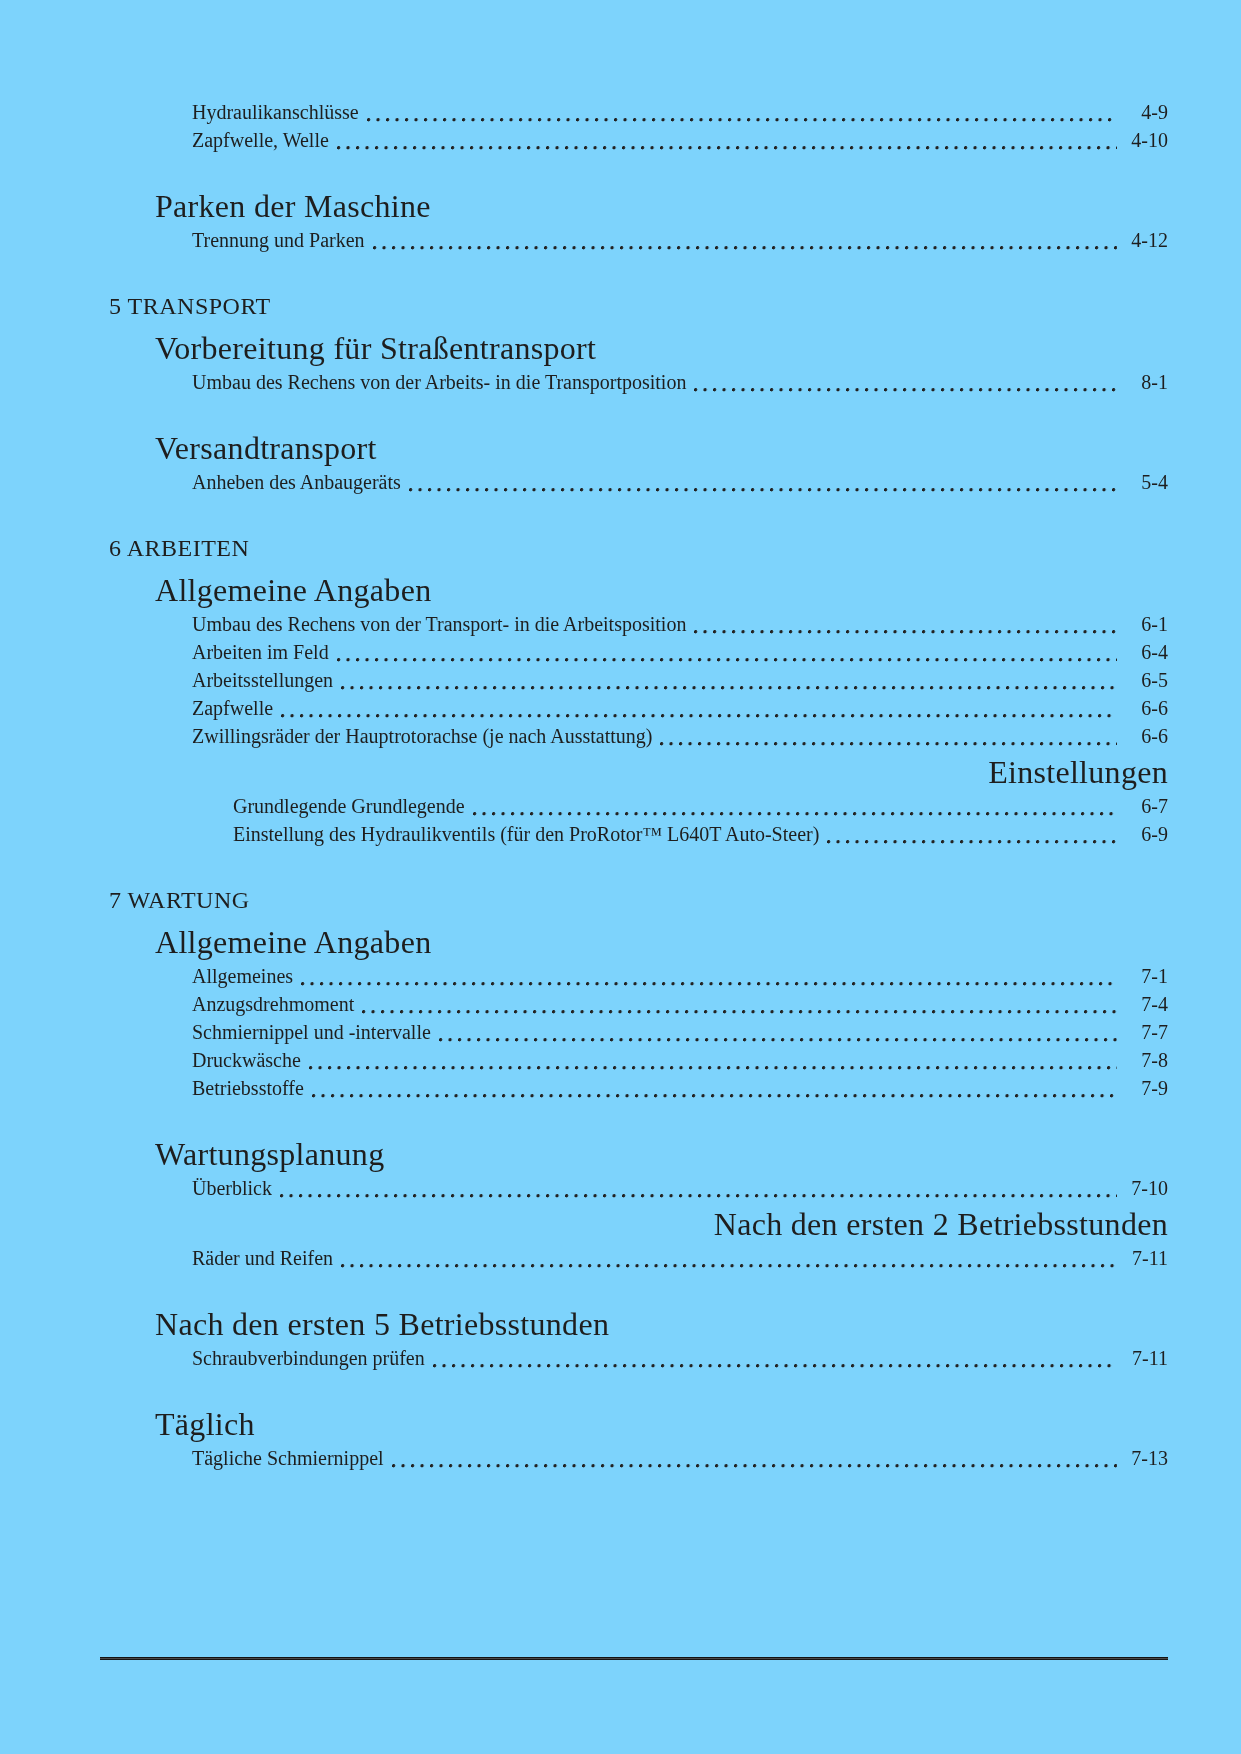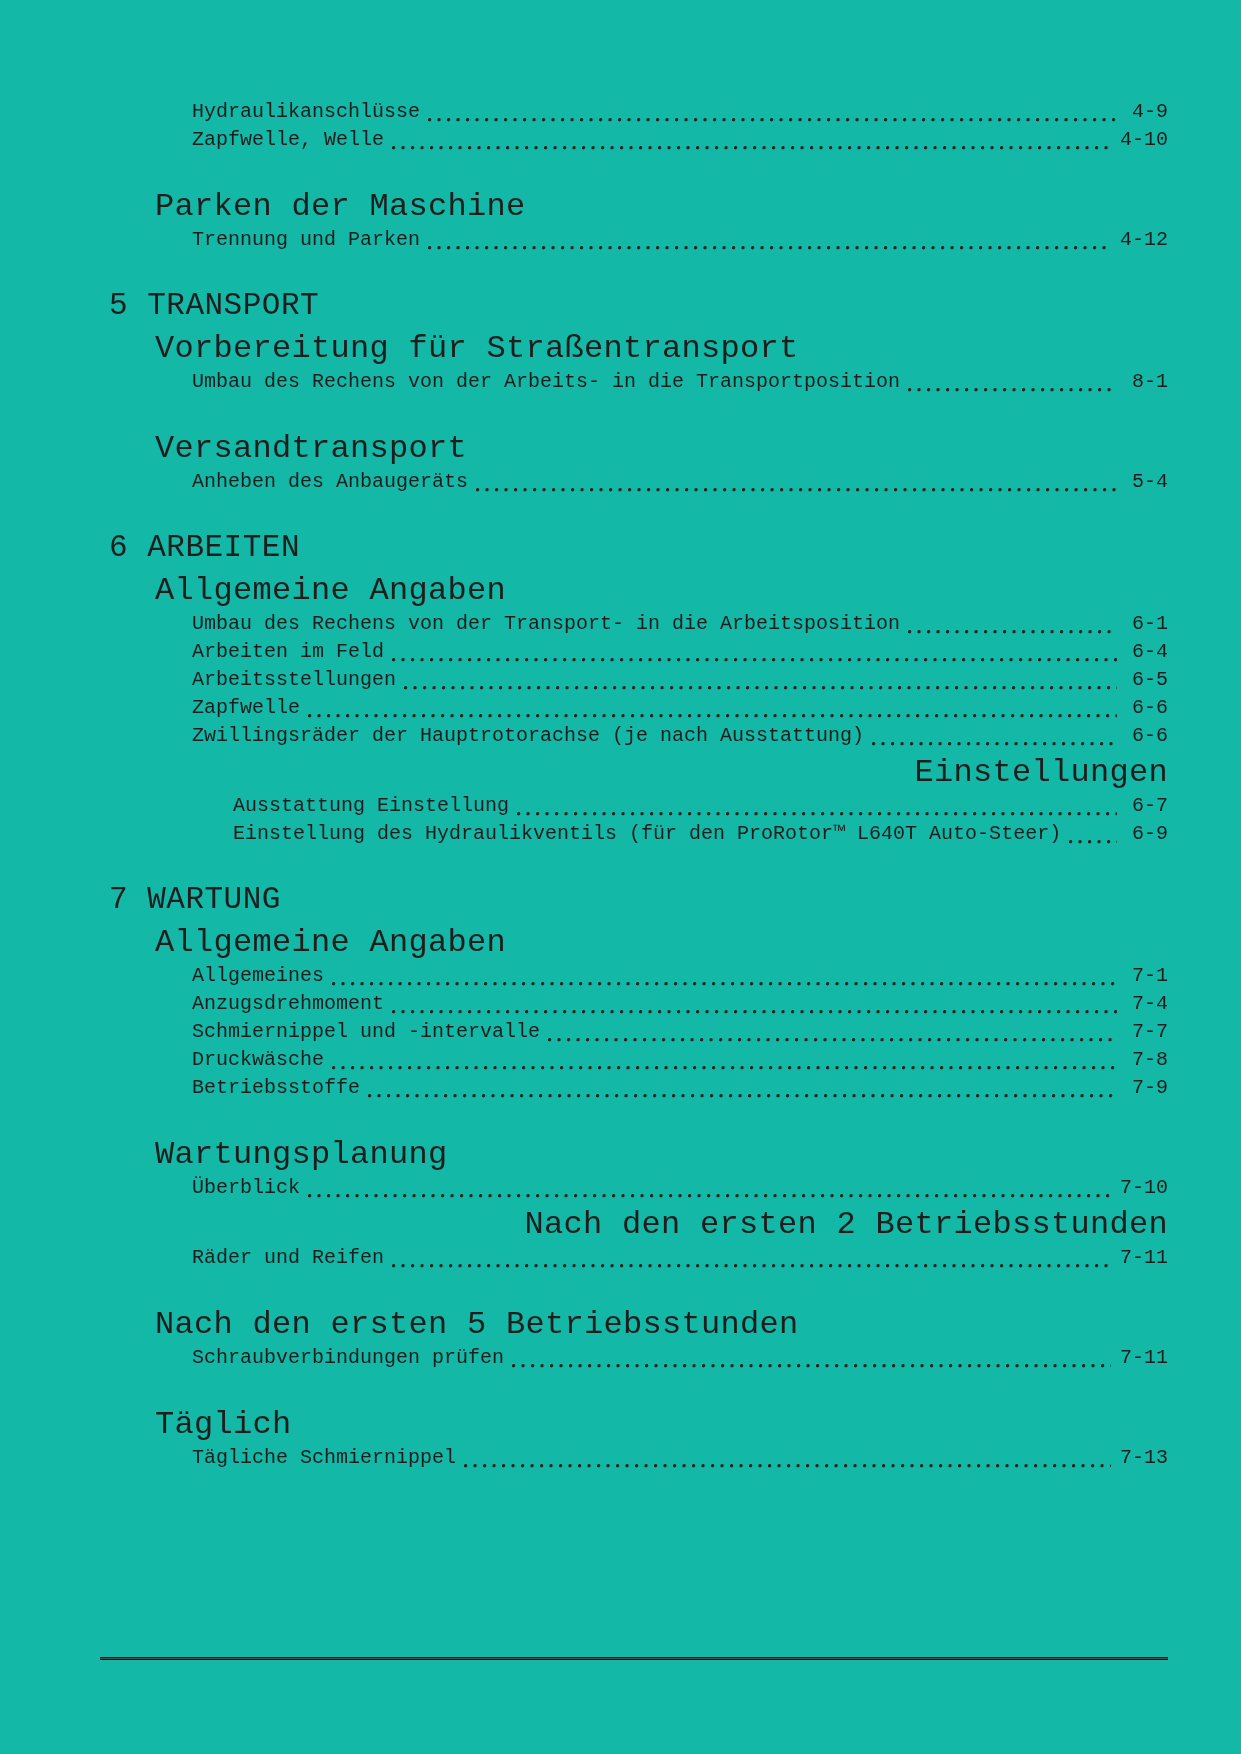--- a/index.html
+++ b/index.html
@@ -1,32 +1,32 @@
 <!DOCTYPE html>
 <html><head>
 <meta charset="utf-8">
 <style>
   html, body { margin: 0; padding: 0; background: #ffffff; }
   .page {
     position: relative;
     width: 1241px;
     height: 1754px;
-    background: #14b8a6;
-    font-family: Liberation Mono, monospace;
+    background: #7dd3fc;
+    font-family: Liberation Serif, serif;
     color: #1e1e1e;
     overflow: hidden;
   }
   .toc {
     position: absolute;
     left: 100px;
     top: 98px;
     width: 1068px; 
   }
   .chapter {
-    font-size: 31px;
+    font-size: 24px;
     line-height: 36px;
     margin: 34px 0 5px 9px;
     letter-spacing: 0.5px;
     white-space: nowrap;
   }
   .heading {
     font-size: 32px;
     line-height: 33px;
     margin: 36px 0 3px 55px;
     letter-spacing: 0.3px;
@@ -124,21 +124,21 @@
         <span class="leader"></span>
         <span class="page-num">6-6</span>
       </div>
       <div class="entry lvl1">
         <span class="label">Zwillingsräder der Hauptrotorachse (je nach Ausstattung)</span>
         <span class="leader"></span>
         <span class="page-num">6-6</span>
       </div>
       <div class="heading tight">Einstellungen</div>
       <div class="entry lvl2">
-        <span class="label">Ausstattung Einstellung</span>
+        <span class="label">Grundlegende Grundlegende</span>
         <span class="leader"></span>
         <span class="page-num">6-7</span>
       </div>
       <div class="entry lvl2">
         <span class="label">Einstellung des Hydraulikventils (für den ProRotor™ L640T Auto-Steer)</span>
         <span class="leader"></span>
         <span class="page-num">6-9</span>
       </div>
       <div class="chapter">7 WARTUNG</div>
       <div class="heading">Allgemeine Angaben</div>

